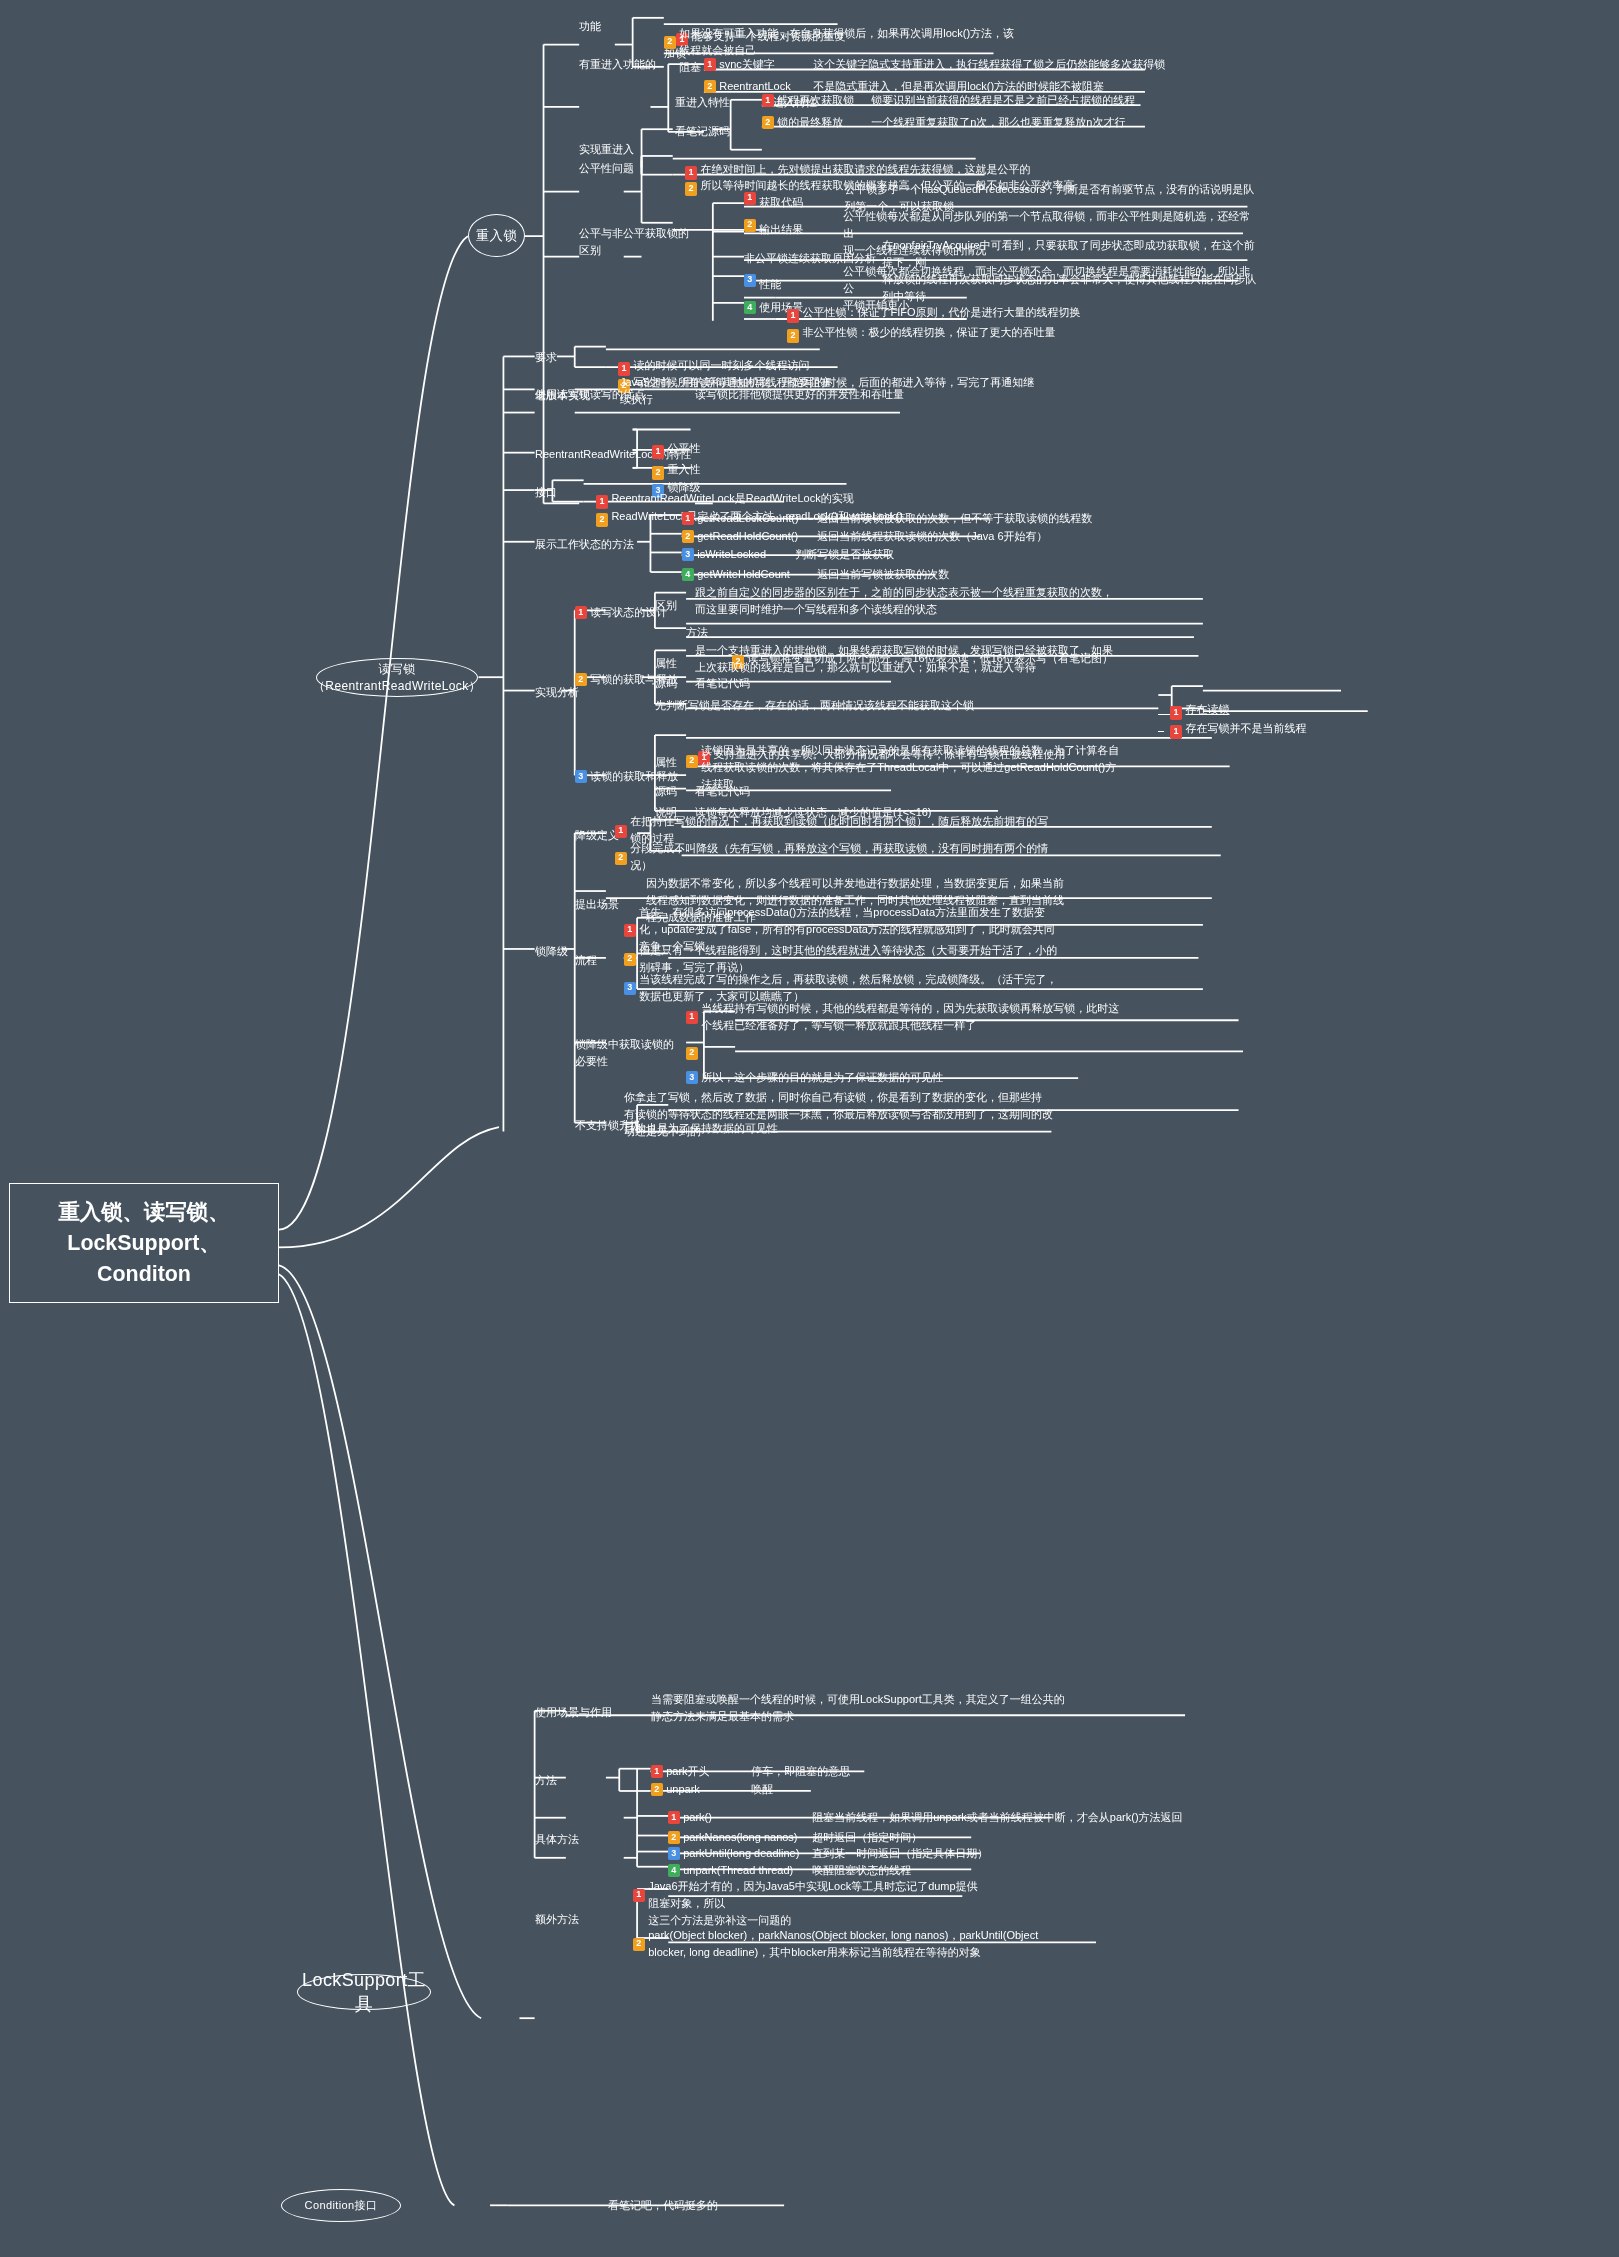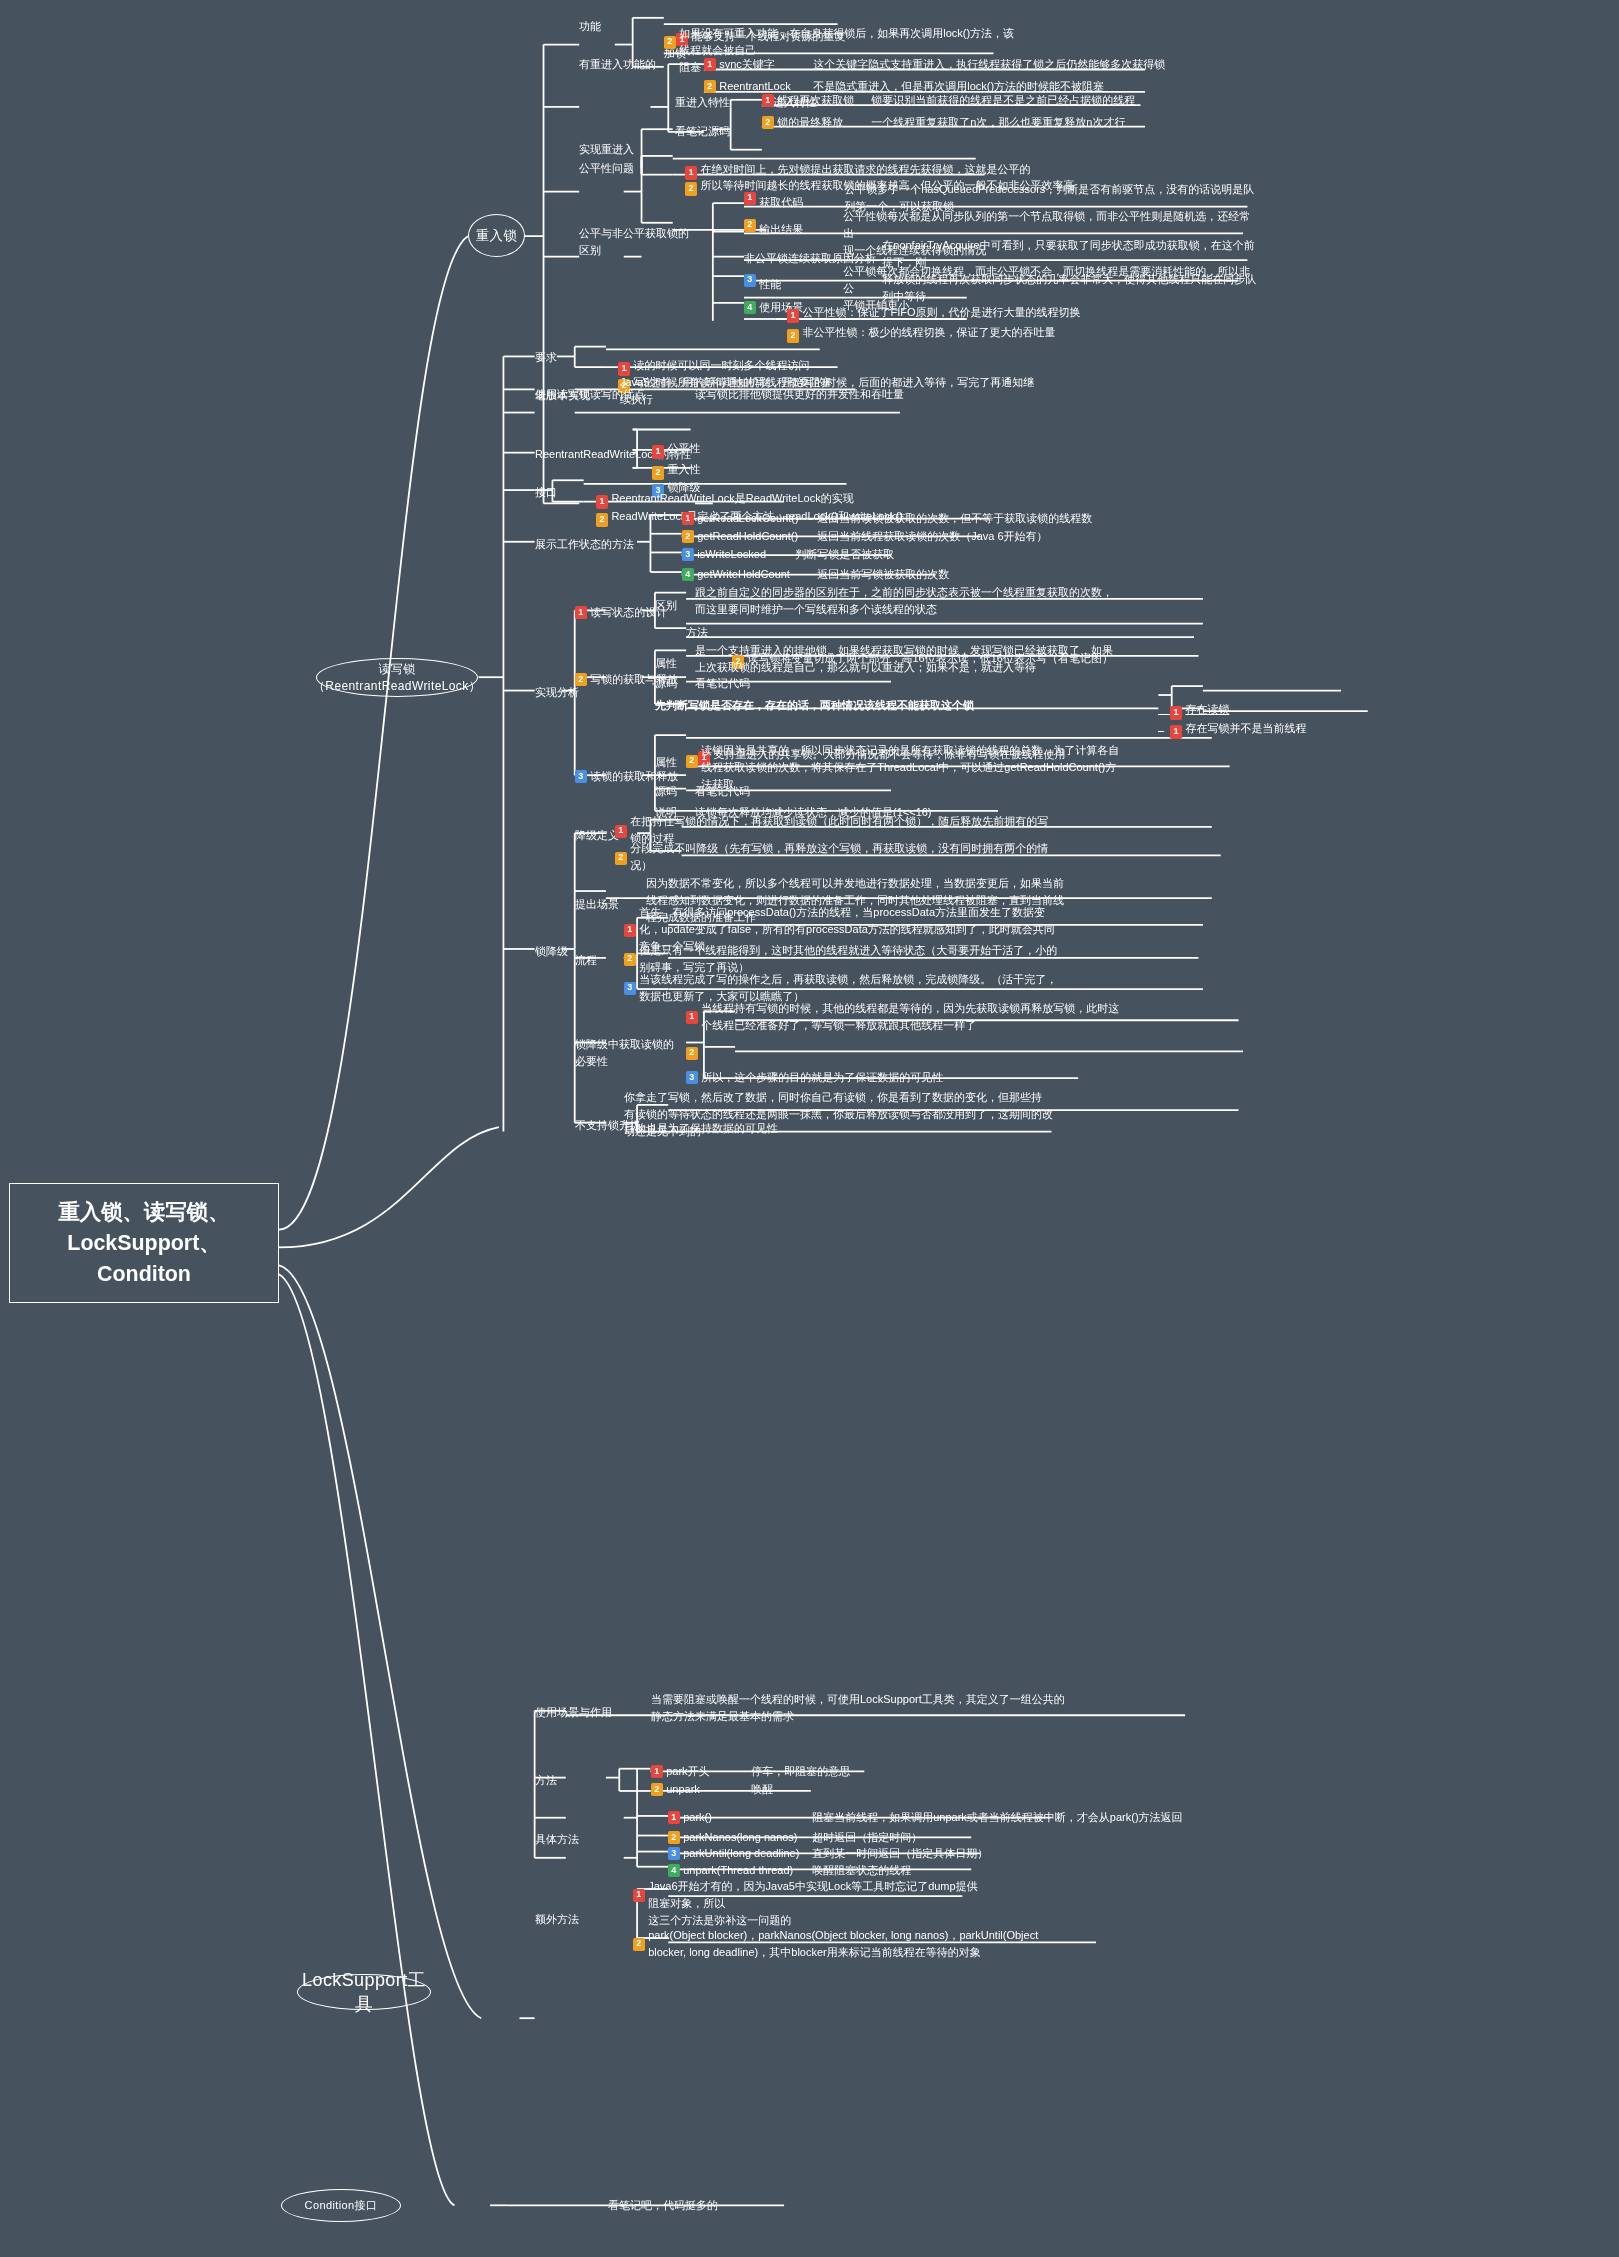--- a/index.html
+++ b/index.html
@@ -499,21 +499,21 @@
   </div>
   <div class="node row" style="left:655px; top:642px; width:561px;">
     <span class="lbl" style="width:40px; padding-top:12.5px">属性</span>
     <span class="body">是一个支持重进入的排他锁。如果线程获取写锁的时候，发现写锁已经被获取了，如果
 上次获取锁的线程是自己，那么就可以重进入；如果不是，就进入等待</span>
   </div>
   <div class="node row" style="left:655px; top:675px;">
     <span class="lbl" style="width:40px">源码</span>
     <span class="body">看笔记代码</span>
   </div>
-  <div class="node" style="left:655px; top:697px;font-weight:bold;">先判断写锁是否存在，存在的话，两种情况该线程不能获取这个锁</div>
+  <div class="node" style="left:655px; top:697px;">先判断写锁是否存在，存在的话，两种情况该线程不能获取这个锁</div>
   <div class="node" style="left:1158px; top:684px;text-decoration:underline;">
     <span class="badge b1">1</span><span>存在读锁</span>
   </div>
   <div class="node" style="left:1158px; top:703px;">
     <span class="badge b1">1</span><span>存在写锁并不是当前线程</span>
   </div>
 
   <div class="node row" style="left:575px; top:768px;">
     <span class="badge b3">3</span>
     <span>读锁的获取和释放</span>

